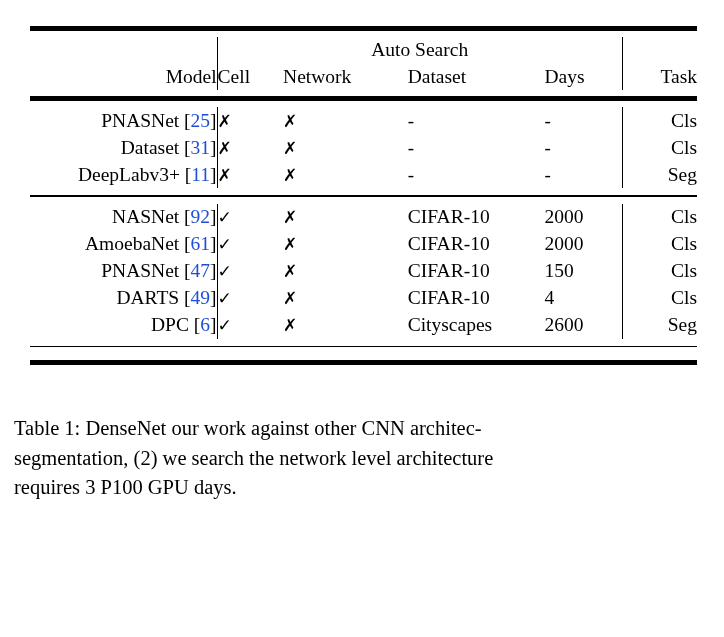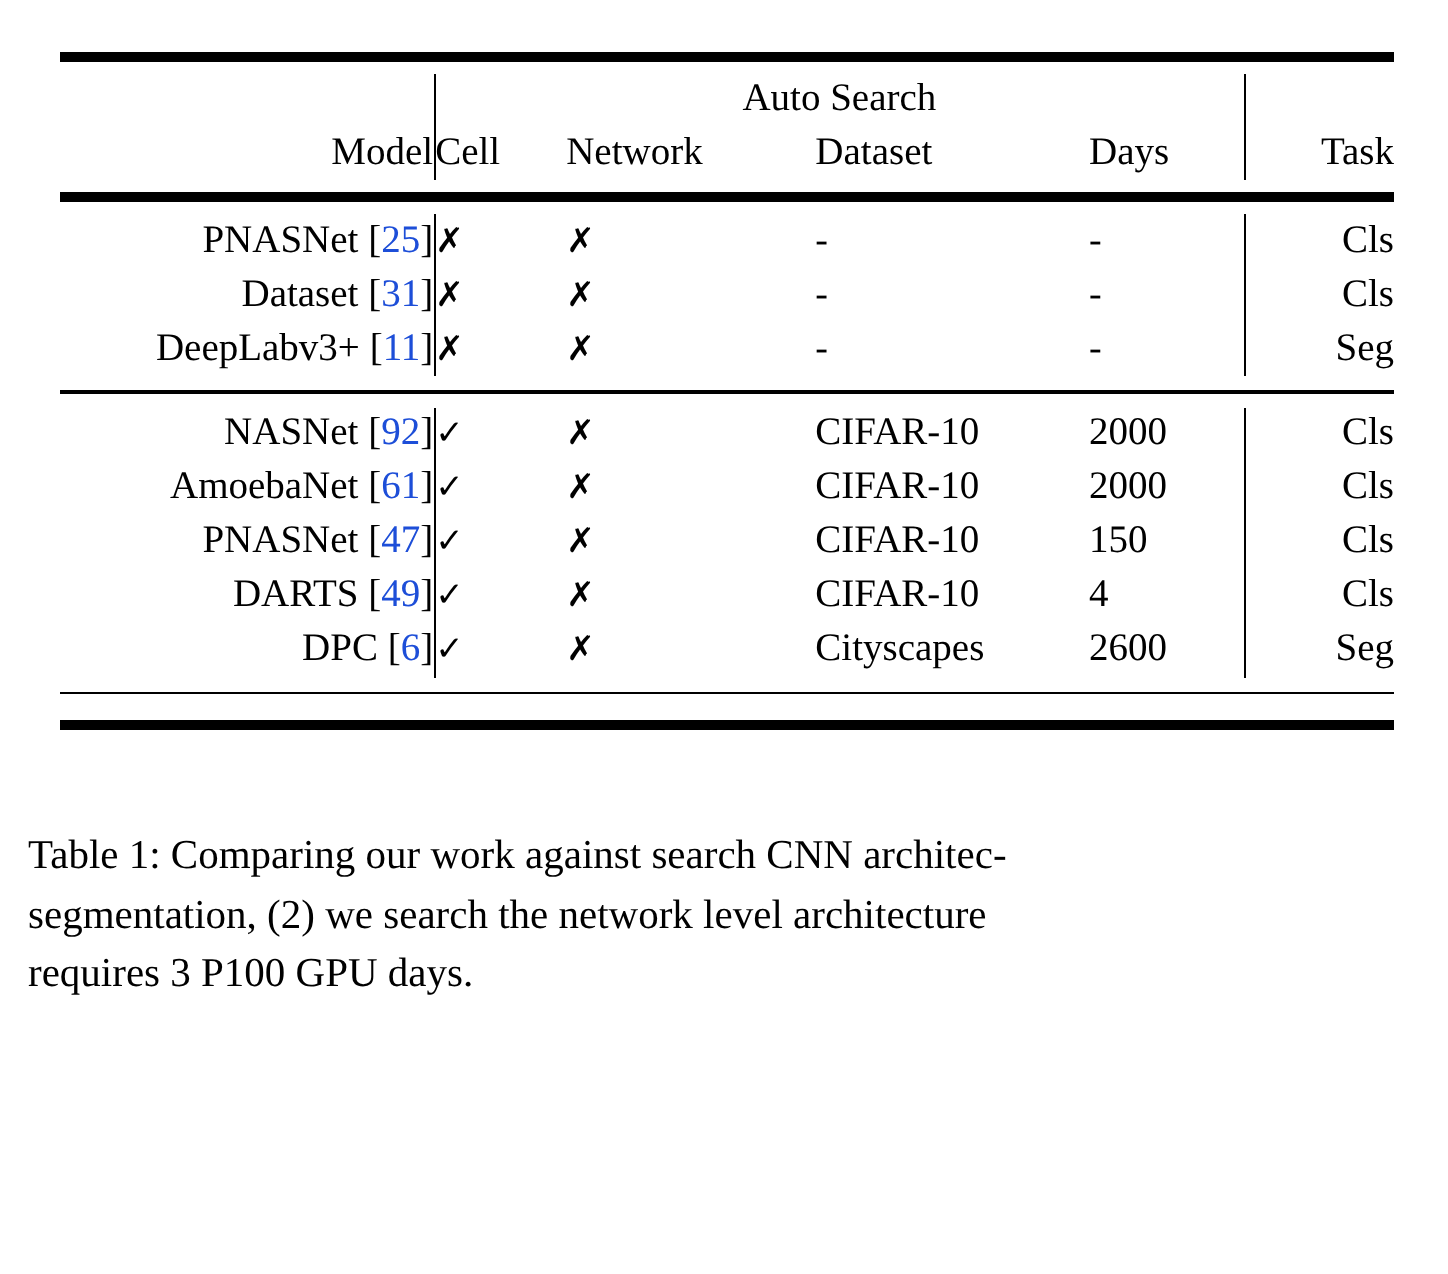--- a/index.html
+++ b/index.html
@@ -302,19 +302,19 @@
             <td colspan="6">
               <div></div>
             </td>
           </tr>
         </tbody>
     </table>
   </div>
 
   <div class="caption">
     <div id="caption-body">
-        <div class="cap-line j">Table 1: Comparing our work against search CNN architec-</div>
+        <div class="cap-line j">Table 1: DenseNet our work against other CNN architec-</div>
         <div class="cap-line j">segmentation, (2) we search the network level architecture</div>
         <div class="cap-line">requires 3 P100 GPU days.</div>
       </div>
   </div>
 
 </div>
 
 </body></html>

